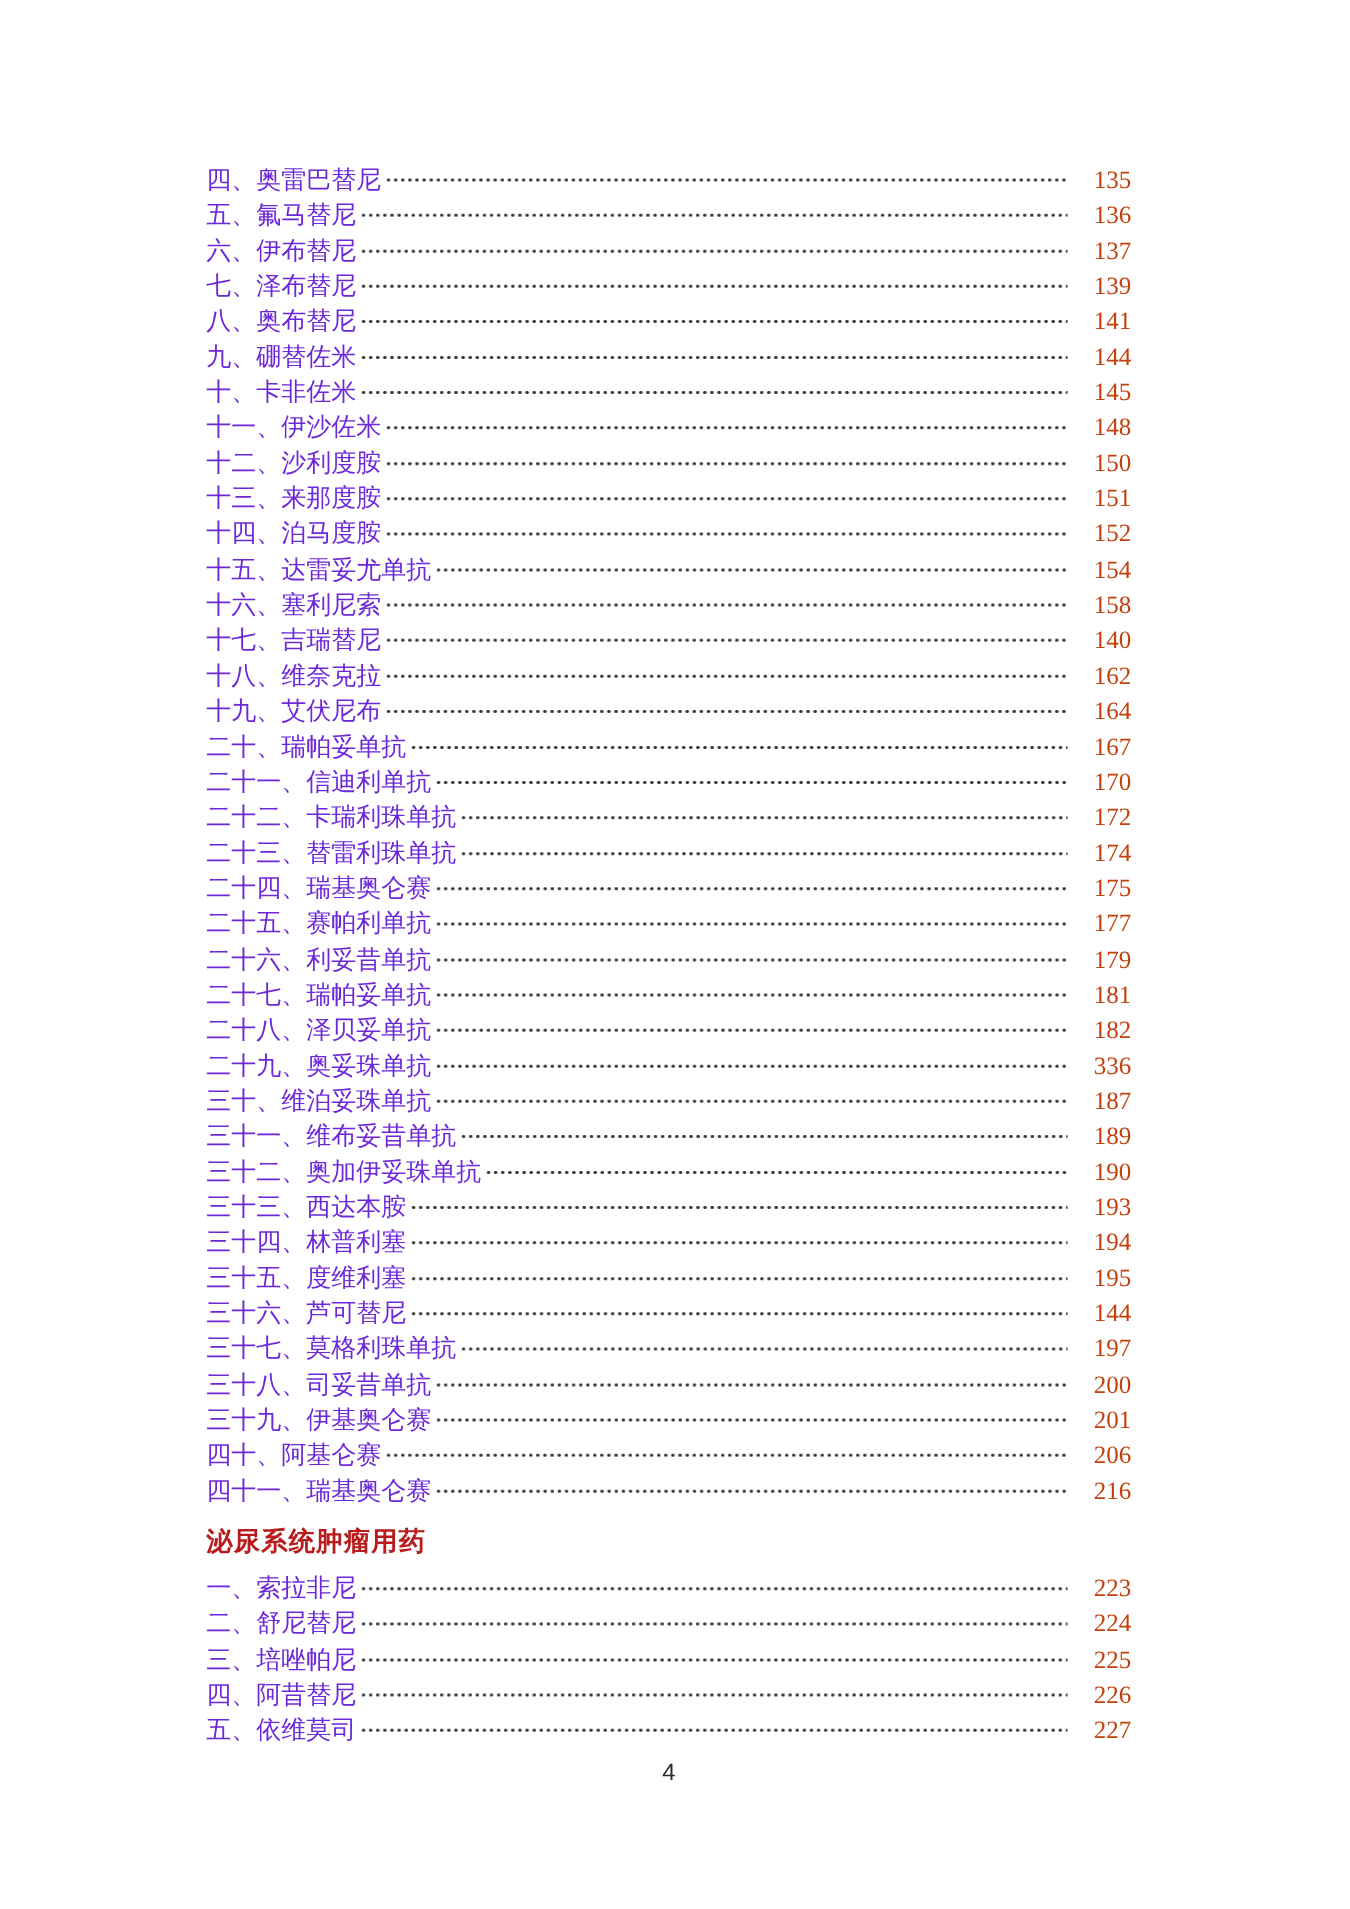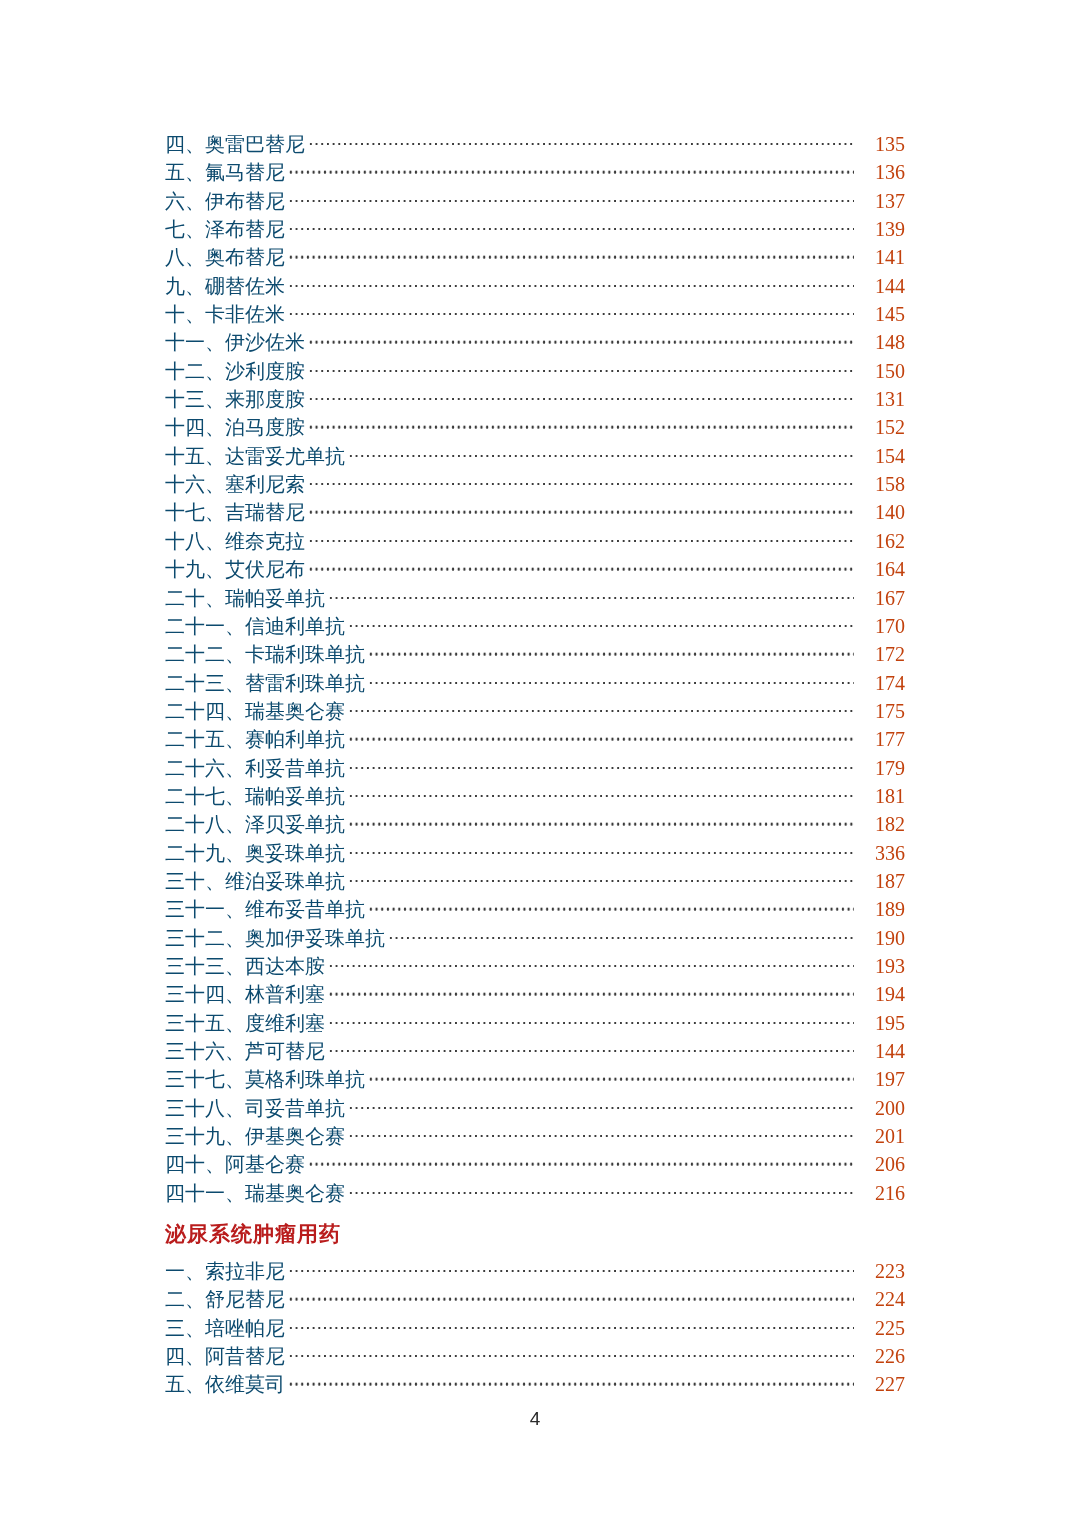--- a/index.html
+++ b/index.html
@@ -24,21 +24,21 @@
   }
   .toc-row {
     display: flex;
     align-items: center;
     height: 28.35px;
     font-size: 20px;
     line-height: 28.35px;
   }
   .toc-label {
     white-space: nowrap;
-    color: #0c4a6e;
+    color: #6d28d9;
   }
   .leader {
     flex: 1;
     height: 100%;
     margin-left: 2px;
     margin-right: 9px;
     background-image: radial-gradient(circle, #3b3b3b 1.15px, rgba(0,0,0,0) 1.5px);
     background-size: 5.7px 100%;
     background-repeat: repeat-x;
     background-position: 1px 50%;
@@ -115,21 +115,21 @@
           <span class="toc-page">148</span>
         </div>
         <div class="toc-row">
           <span class="toc-label">十二、沙利度胺</span>
           <span class="leader"></span>
           <span class="toc-page">150</span>
         </div>
         <div class="toc-row">
           <span class="toc-label">十三、来那度胺</span>
           <span class="leader"></span>
-          <span class="toc-page">131</span>
+          <span class="toc-page">151</span>
         </div>
         <div class="toc-row">
           <span class="toc-label">十四、泊马度胺</span>
           <span class="leader"></span>
           <span class="toc-page">152</span>
         </div>
         <div class="toc-row">
           <span class="toc-label">十五、达雷妥尤单抗</span>
           <span class="leader"></span>
           <span class="toc-page">154</span>

